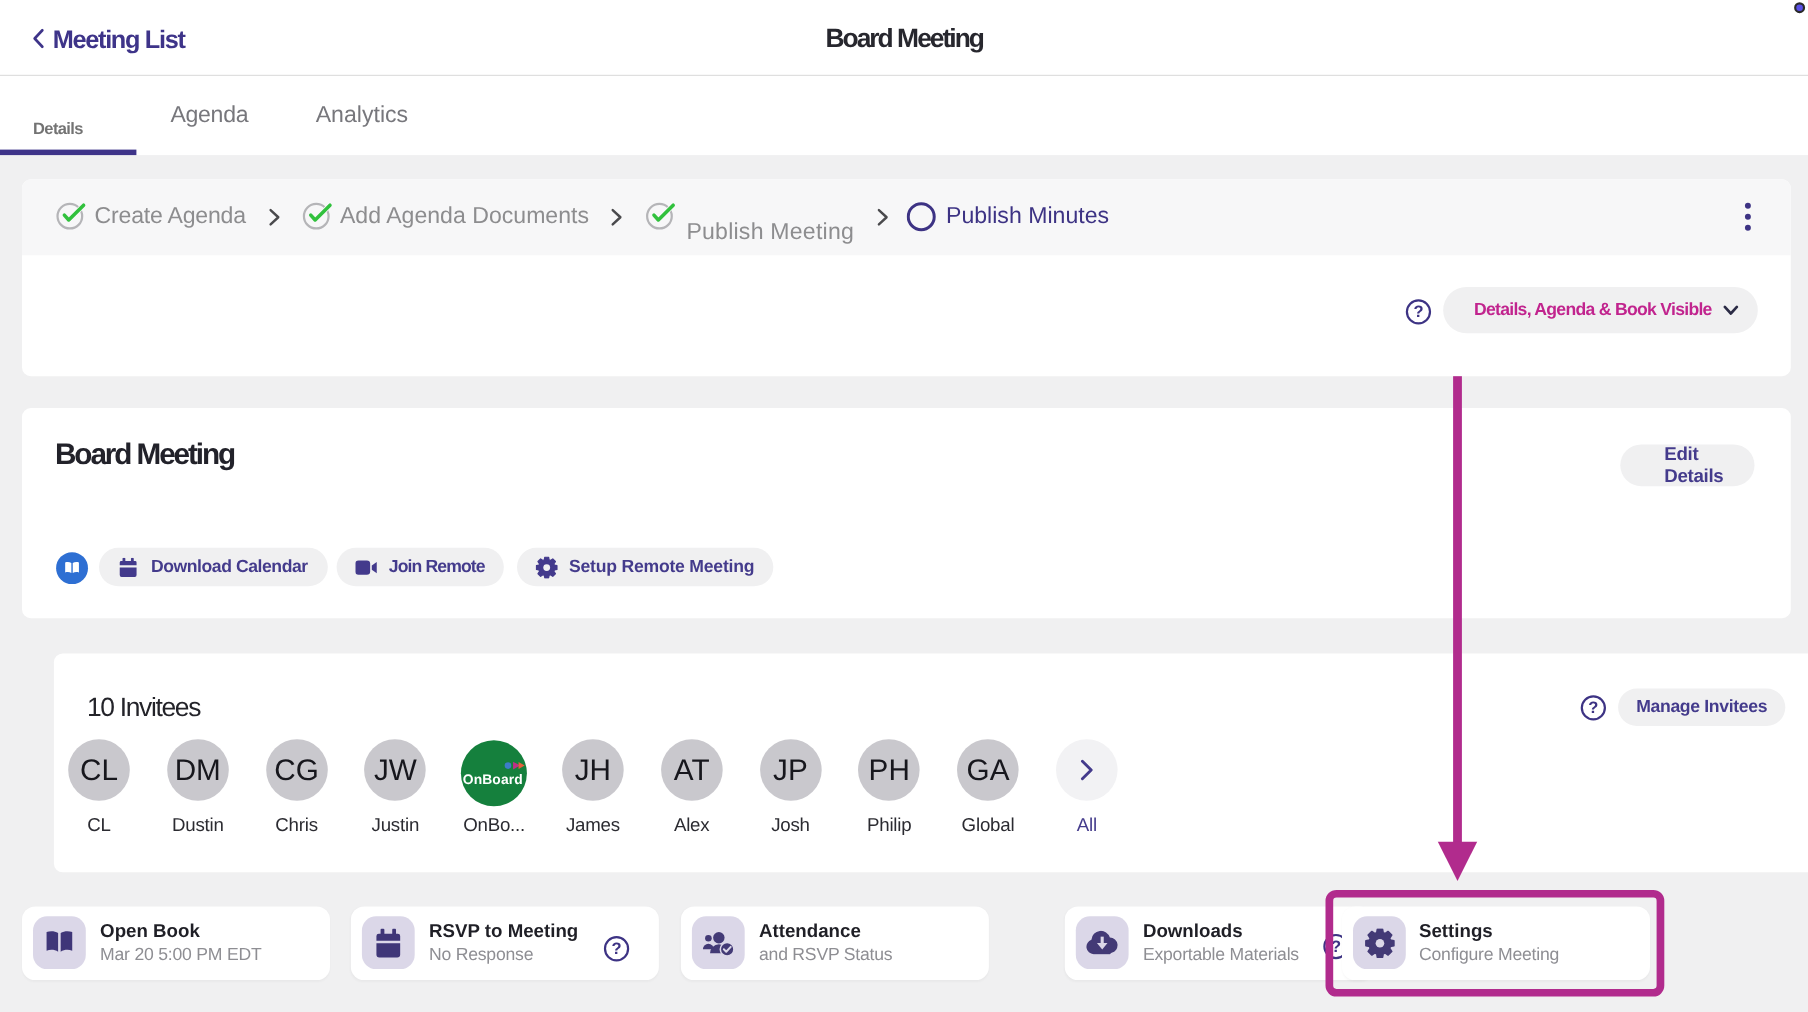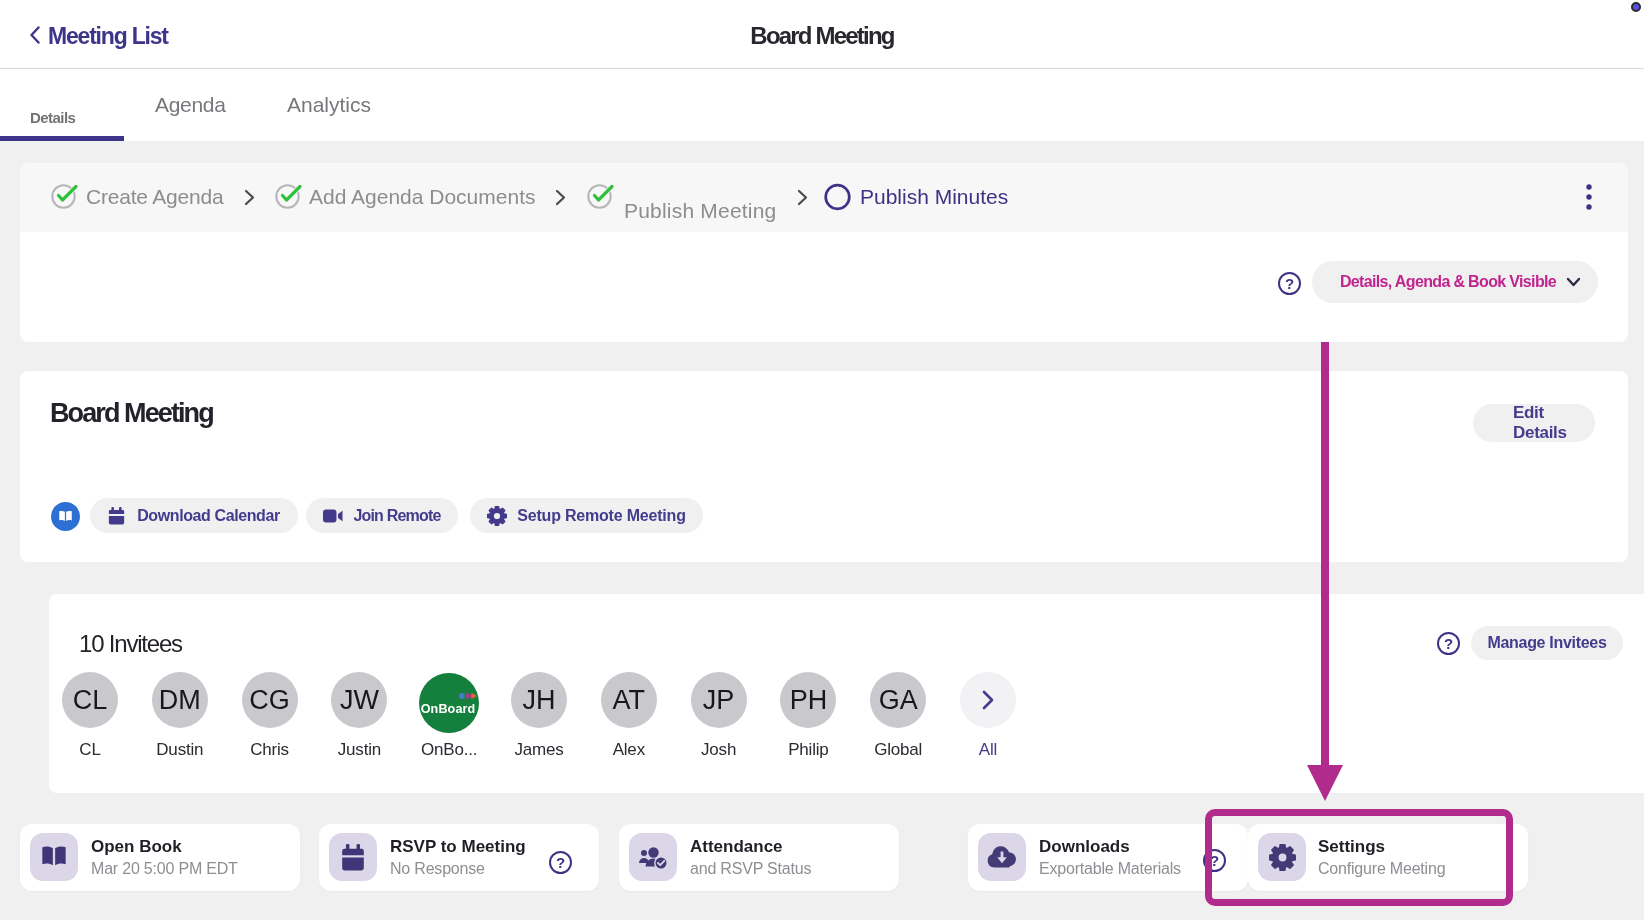--- a/index.html
+++ b/index.html
@@ -215,21 +215,21 @@
       <path d="M7.2 21.5 a6.8 6.8 0 0 1 -2-13.2 A8.6 8.6 0 0 1 22 6.3 a7 7 0 0 1 1.6 13.8 q-0.6 0.4 -1.6 1.4 Z" fill="#433a76"></path>
       <rect x="13.6" y="5.5" width="2.8" height="7" fill="#dbd7e8"></rect>
       <path d="M10.2 11.2 h9.6 L15 17.2 Z" fill="#dbd7e8"></path>
     </svg>
   </div>
   <div class="btitle" style="left:71px;">Downloads</div>
   <div class="bsub" style="left:71px;">Exportable Materials</div>
   <div class="qmark" style="left:235px;top:25px;">?</div>
 </div>
 
-<div class="bcard" style="left:1220px;width:280px;margin-left:28px;">
+<div class="bcard" style="left:1220px;width:280px;">
   <div class="tile" style="left:10px;top:9px;">
     <svg width="27" height="27" viewBox="0 0 20 20">
       <path d="M16.98 7.87 L19.45 8.33 L19.45 11.67 L16.98 12.13 L16.45 13.43 L17.86 15.51 L15.51 17.86 L13.43 16.45 L12.13 16.98 L11.67 19.45 L8.33 19.45 L7.87 16.98 L6.57 16.45 L4.49 17.86 L2.14 15.51 L3.55 13.43 L3.02 12.13 L0.55 11.67 L0.55 8.33 L3.02 7.87 L3.55 6.57 L2.14 4.49 L4.49 2.14 L6.57 3.55 L7.87 3.02 L8.33 0.55 L11.67 0.55 L12.13 3.02 L13.43 3.55 L15.51 2.14 L17.86 4.49 L16.45 6.57 Z" fill="#433a76" stroke="#433a76" stroke-width="1.2" stroke-linejoin="round"></path>
       <circle cx="10" cy="10" r="2.9" fill="#dbd7e8"></circle>
     </svg>
   </div>
   <div class="btitle" style="left:70px;">Settings</div>
   <div class="bsub" style="left:70px;">Configure Meeting</div>
 </div>
 

